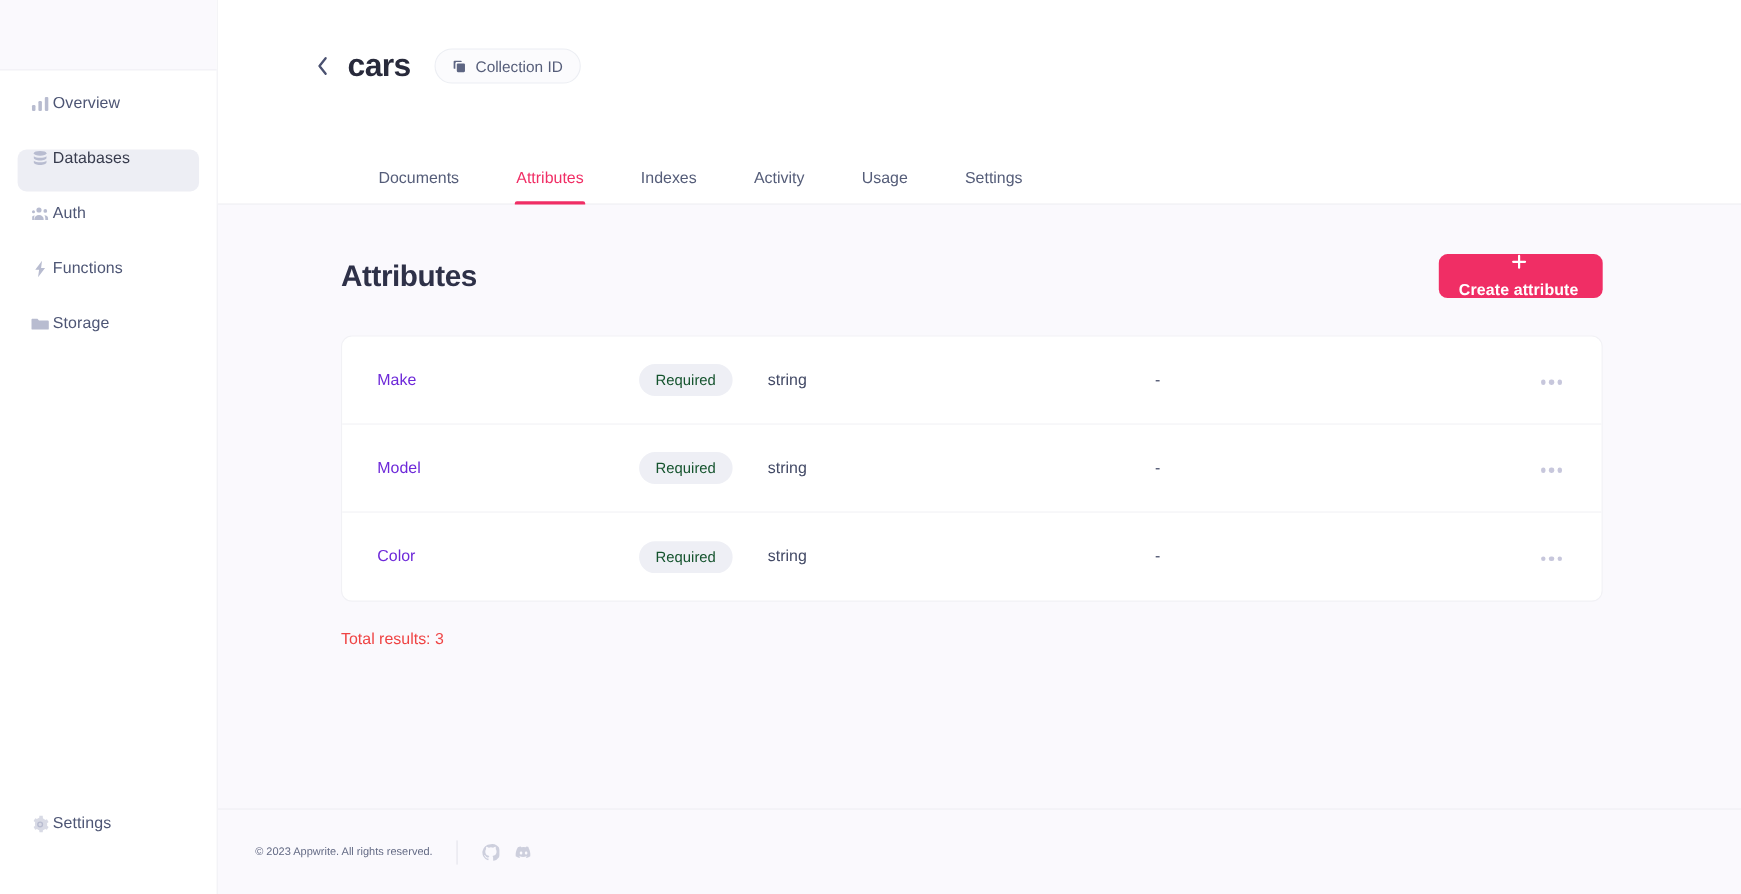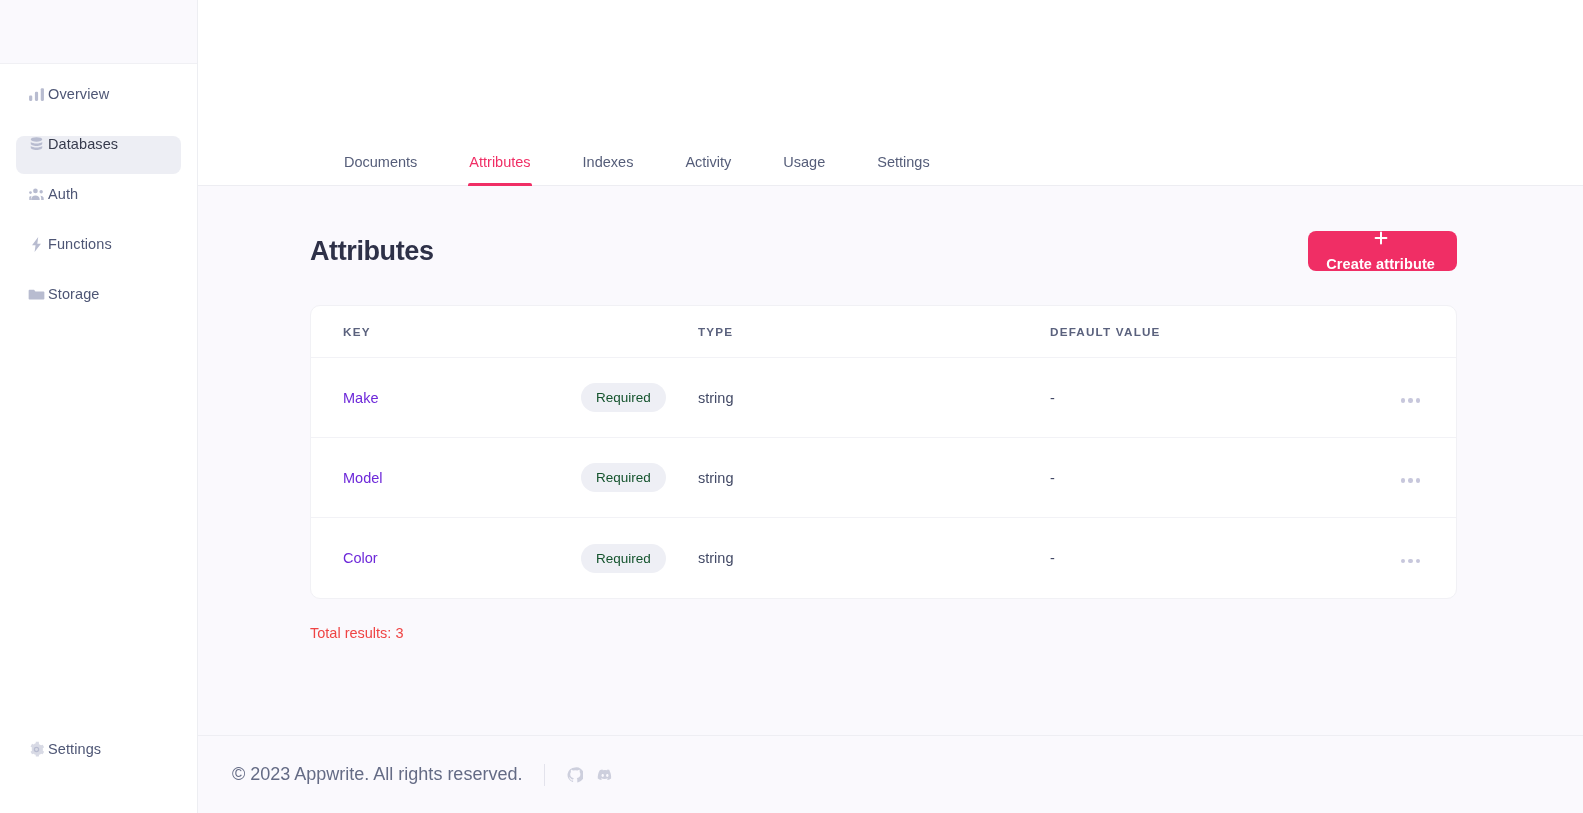--- a/index.html
+++ b/index.html
@@ -230,21 +230,21 @@
     position: absolute;
     left: 0; bottom: 0;
     width: 100%;
     height: 78px;
     border-top: 1px solid #eeeef3;
     display: flex; align-items: center; justify-content: space-between;
     padding: 0 34px 0 34px;
     background: #faf9fd;
   }
   .footer-left, .footer-right { display: flex; align-items: center; }
-  .footer-text { font-size: 18px; color: #646b85; }
+  .footer-text { font-size: 10px; color: #646b85; }
   .vdiv { width: 1px; height: 22px; background: #e3e3ec; margin: 0 22px; }
   .soc { color: #cdcfdd; width: 16px; height: 16px; display: block; cursor: pointer; }
   .soc + .soc { margin-left: 14px; }
   .cloud-icon { color: #cbcddc; width: 18px; height: 13px; display:block; margin-right: 10px;}
   .footer-link { font-size: 13.5px; color: #646b85; cursor: pointer; }
 </style>
 </head>
 <body>
 
 <div class="app">
@@ -318,20 +318,37 @@
           </svg>
         </span>
         <span class="nav-label">Settings</span>
       </div>
     </div>
   </aside>
 
   <main class="main">
 
     <div class="topbar">
+      <div class="crumbs">
+        <span class="back-chevron">
+          <svg width="11" height="18" viewBox="0 0 10 16" fill="none" stroke="currentColor" stroke-width="1.9" stroke-linecap="round" stroke-linejoin="round">
+            <path d="M7.3 1.6L2.2 8l5.1 6.4"></path>
+          </svg>
+        </span>
+        <span class="collection-title">cars</span>
+        <span class="id-pill">
+          <span class="copy-icon">
+            <svg width="13" height="13" viewBox="0 0 14 14" fill="currentColor">
+              <path d="M2.4 1.2h6.1c.5 0 .9.4.9.9v.5H4.6c-.8 0-1.4.6-1.4 1.4v5.2h-.8c-.5 0-.9-.4-.9-.9V2.1c0-.5.4-.9.9-.9z"></path>
+              <rect x="4.6" y="3.9" width="8" height="8.6" rx="1.1"></rect>
+            </svg>
+          </span>
+          <span class="id-pill-label">Collection ID</span>
+        </span>
+      </div>
 
       <div class="tabs">
         <div class="tab">Documents</div>
         <div class="tab active">Attributes</div>
         <div class="tab">Indexes</div>
         <div class="tab">Activity</div>
         <div class="tab">Usage</div>
         <div class="tab">Settings</div>
       </div>
     </div>
@@ -346,27 +363,20 @@
               <svg width="14" height="14" viewBox="0 0 14 14" fill="none" stroke="currentColor" stroke-width="2" stroke-linecap="round">
                 <path d="M7 1.6v10.8M1.6 7h10.8"></path>
               </svg>
             </span>
             <span>Create attribute</span>
           </button>
         </div>
 
         <div class="table-card">
 
-          <div class="trow header">
-            <div class="th col-key">KEY</div>
-            <div class="th col-badge"></div>
-            <div class="th col-type">TYPE</div>
-            <div class="th col-def">DEFAULT VALUE</div>
-            <div class="th col-menu"></div>
-          </div>
 
           <div class="trow body">
             <div class="cell-key col-key">Make</div>
             <div class="col-badge">
               <span class="badge">Required</span>
             </div>
             <div class="cell-type col-type">string</div>
             <div class="cell-def col-def">-</div>
             <div class="col-menu">
               <span class="dots">

